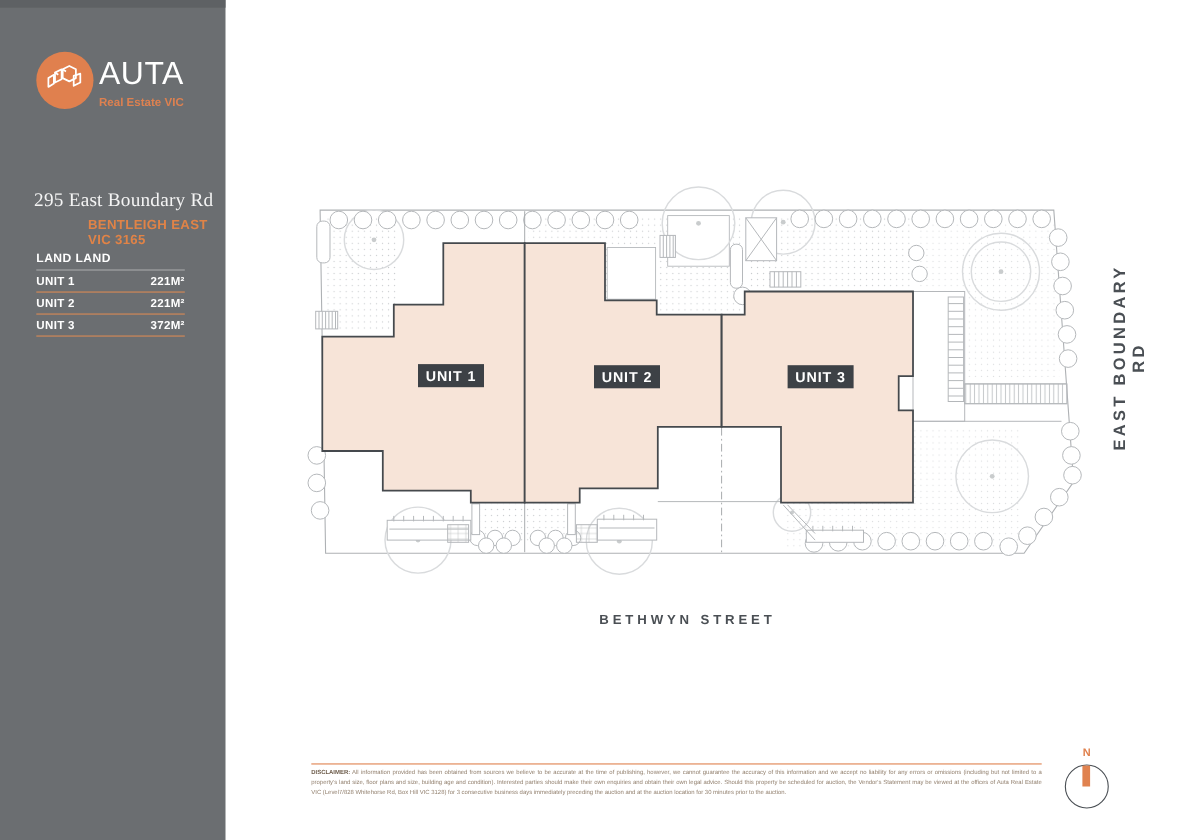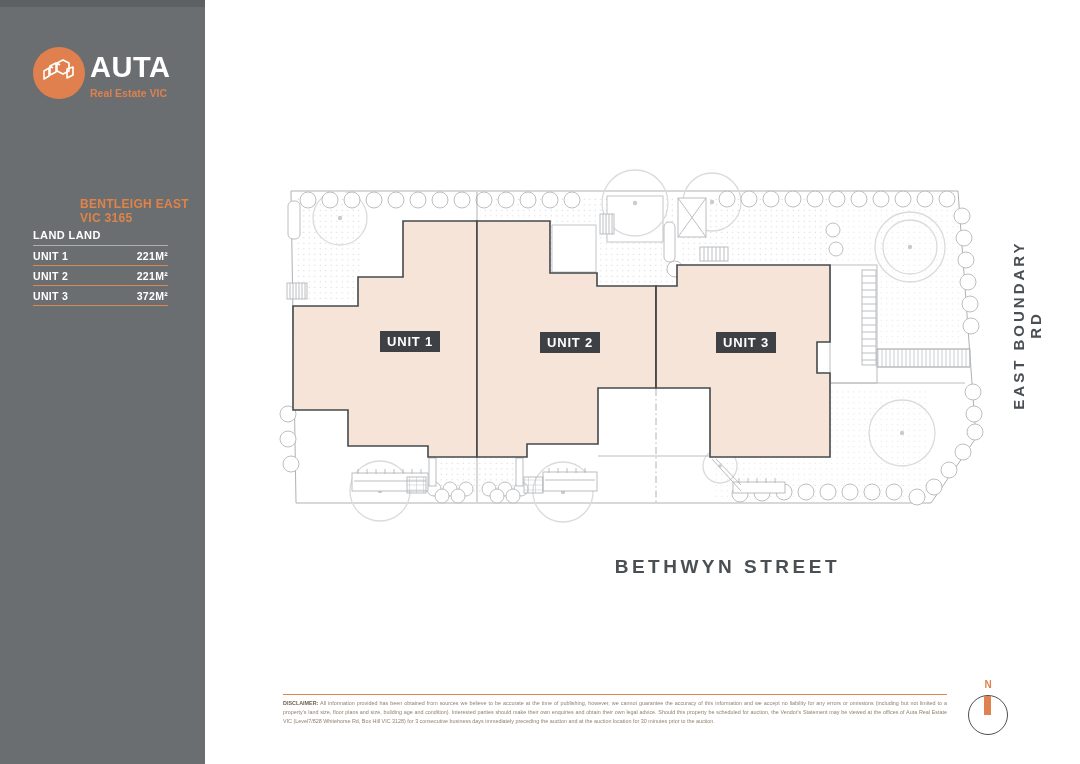--- a/index.html
+++ b/index.html
@@ -9,36 +9,36 @@
   }
   .abs{position:absolute;}
 
   
   .sidebar{left:0;top:0;width:205px;height:764px;background:#6b6e71;}
   .sidebar-top-strip{left:0;top:0;width:205px;height:7px;background:#5e6164;}
   .logo-circle{
     left:33px;top:47px;width:52px;height:52px;border-radius:50%;
     background:#e0804e;display:flex;align-items:center;justify-content:center;
   }
-  .brand{left:90px;top:53px;font-size:29px;font-weight:700;color:#ffffff;letter-spacing:.5px;line-height:1;}
+  .brand{left:90px;top:53px;font-size:29px;font-weight:400;color:#ffffff;letter-spacing:.5px;line-height:1;}
   .tagline{left:90px;top:87px;width:102px;text-align:left;font-size:10.5px;font-weight:600;color:#de8150;}
   .addr1{left:31px;top:171px;font-family:"Liberation Serif",serif;font-size:17.5px;color:#f4f4f4;letter-spacing:.2px;}
   .addr2{left:32px;top:197px;font-size:12px;font-weight:700;color:#e08347;letter-spacing:.3px;padding-left:48px;}
   .land{left:33px;top:229px;width:135px;}
   .land-header{font-size:11px;font-weight:700;color:#ffffff;letter-spacing:.4px;
     padding-bottom:4px;border-bottom:1px solid rgba(255,255,255,.45);}
   .land-row{display:flex;justify-content:space-between;align-items:baseline;
     font-size:10.5px;font-weight:700;color:#ffffff;letter-spacing:.3px;
     padding:4px 0 3px;border-bottom:1px solid #d98a55;}
 
   
   .unit-label{background:#3d4146;color:#ffffff;font-weight:700;font-size:13px;
     letter-spacing:.8px;padding:4px 7px;line-height:1;white-space:nowrap;}
-  .street-label{left:450px;top:556px;width:390px;text-align:right;
-    font-size:19px;font-weight:700;letter-spacing:3.5px;color:#4a4f54;}
+  .street-label{left:430px;top:556px;width:390px;text-align:center;
+    font-size:12px;font-weight:700;letter-spacing:3.5px;color:#4a4f54;}
   .road-label{left:930px;top:317px;width:176px;height:16px;text-align:center;
     font-size:15px;font-weight:700;letter-spacing:3px;color:#4a4f54;
     transform:rotate(-90deg);transform-origin:center;}
 
   
   .footer-rule{left:283px;top:694px;width:664px;height:1px;background:#e0824f;}
   .disclaimer{left:283px;top:699px;width:664px;font-size:5.4px;line-height:8.9px;
     color:#93816f;text-align:justify;}
   .disclaimer-label{font-weight:700;color:#6d5c4b;}
   .compass-circle{left:968px;top:695px;width:40px;height:40px;border:1.5px solid #4a4f54;
@@ -232,20 +232,21 @@
           <path d="M16,7 l6,-3 l6,3 v8 l-6,3 l-6,-3 z"></path>
           <path d="M26,13 l6,-2 v8 l-6,3 z"></path>
           <path d="M9,10 l3,2 M16,7 l3,2"></path>
         </g>
       </svg>
     </span>
   </div>
   <div class="abs brand">AUTA</div>
   <div class="abs tagline">Real Estate VIC</div>
 
+  <div class="abs addr1">295 East Boundary Rd</div>
   <div class="abs addr2">BENTLEIGH EAST VIC 3165</div>
 
   <div class="abs land">
     <div class="land-header">LAND LAND</div>
     <div class="land-row">
       <span>UNIT 1</span>
       <span>221M²</span>
     </div>
     <div class="land-row">
       <span>UNIT 2</span>

